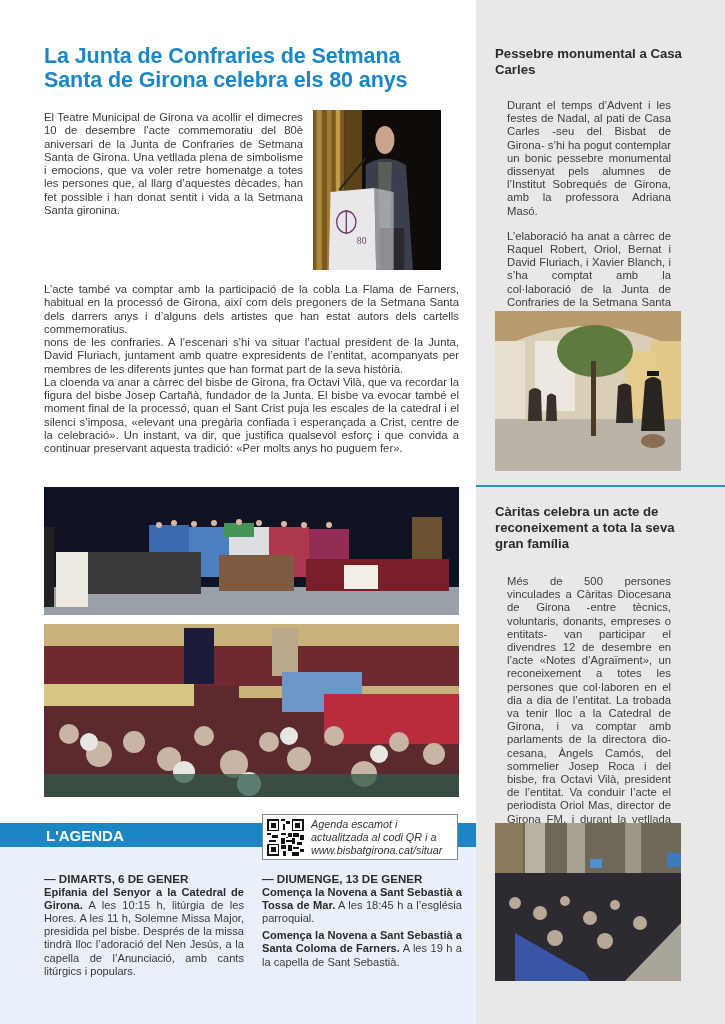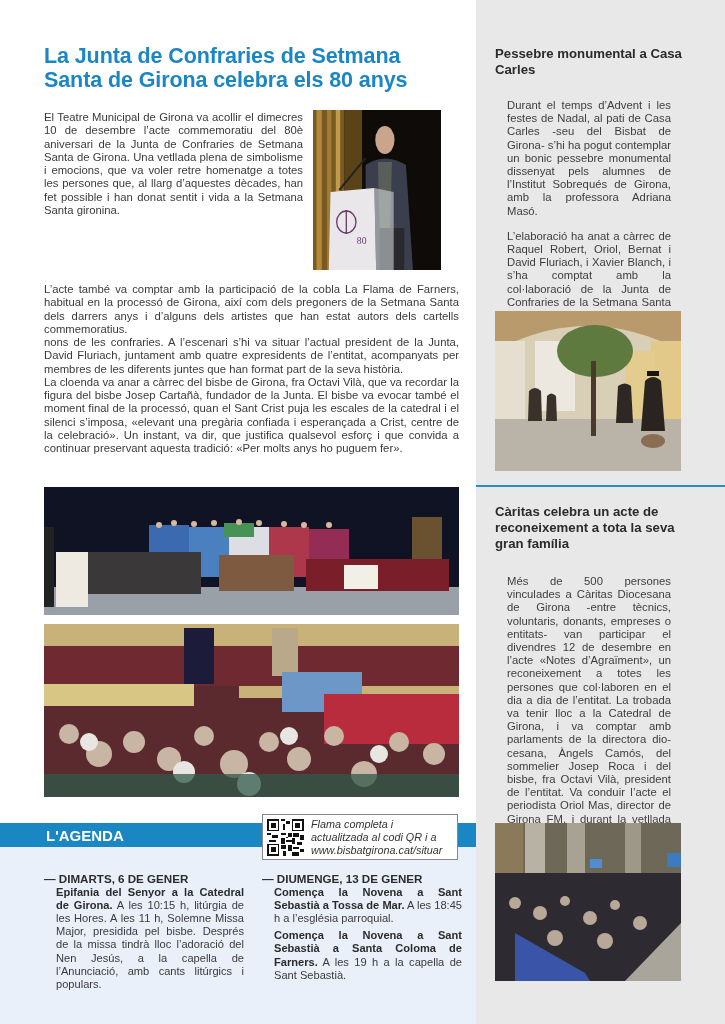--- a/index.html
+++ b/index.html
@@ -33,21 +33,21 @@
 
   .agenda-bar { position: absolute; left: 0; top: 823px; width: 476px; height: 24px; background: #1a86c4; }
   .agenda-label { position: absolute; left: 46px; top: 827px; font-size: 15px; line-height: 17px; font-weight: bold; color: #ffffff; }
   .agenda-bg { position: absolute; left: 0; top: 847px; width: 476px; height: 177px; background: #e9f0fa; }
   .qr-box { position: absolute; left: 262px; top: 814px; width: 196px; height: 46px; background: #ffffff; border: 1px solid #888888; }
   .qr-code { position: absolute; left: 4px; top: 4px; width: 37px; height: 37px; }
   .qr-text { position: absolute; left: 48px; top: 3px; width: 146px; font-size: 10.8px; line-height: 12.8px; font-style: italic; color: #333333; }
 
   .agenda-col { position: absolute; top: 872px; width: 200px; font-size: 11.1px; line-height: 13.1px; color: #3a3a3a; text-align: justify; }
   .agenda-col .day { font-weight: bold; color: #2b2b2b; font-size: 11.6px; margin-bottom: 1px; text-align: left; }
-  .agenda-col .ev { margin-bottom: 4px; margin-left: 12px; }
+  .agenda-col .ev { margin-bottom: 4px; }
   .agenda-col b { color: #2b2b2b; }
   .agenda-left { left: 44px; }
   .agenda-right { left: 262px; }
 </style>
 </head>
 <body>
 
 <div class="main"></div>
 <div class="sidebar"></div>
 
@@ -248,21 +248,21 @@
         <rect x="12" y="15" width="2" height="3"></rect>
           <rect x="15" y="16" width="3" height="1"></rect>
           <rect x="9" y="18" width="2" height="3"></rect>
         <rect x="14" y="19" width="4" height="2"></rect>
           <rect x="19" y="17" width="2" height="2"></rect>
           <rect x="11" y="10" width="1" height="1"></rect>
       </g>
     </svg>
   </div>
   <div class="qr-text">
-    <div>Flama completa i</div>
+    <div>Agenda escamot i</div>
     <div>actualitzada al codi QR i a</div>
     <div>www.bisbatgirona.cat/situar</div>
   </div>
 </div>
 
 <div class="agenda-col agenda-left">
   <div class="day">— DIMARTS, 6 DE GENER</div>
   <div class="ev">
     <b>Epifania del Senyor a la Catedral de Girona.</b><span> A les 10:15 h, litúrgia de les Hores. A les 11 h, Solemne Missa Ma­jor, presidida pel bisbe. Després de la missa tindrà lloc l’adoració del Nen Je­sús, a la capella de l’Anunciació, amb cants litúrgics i populars.</span>
   </div>

